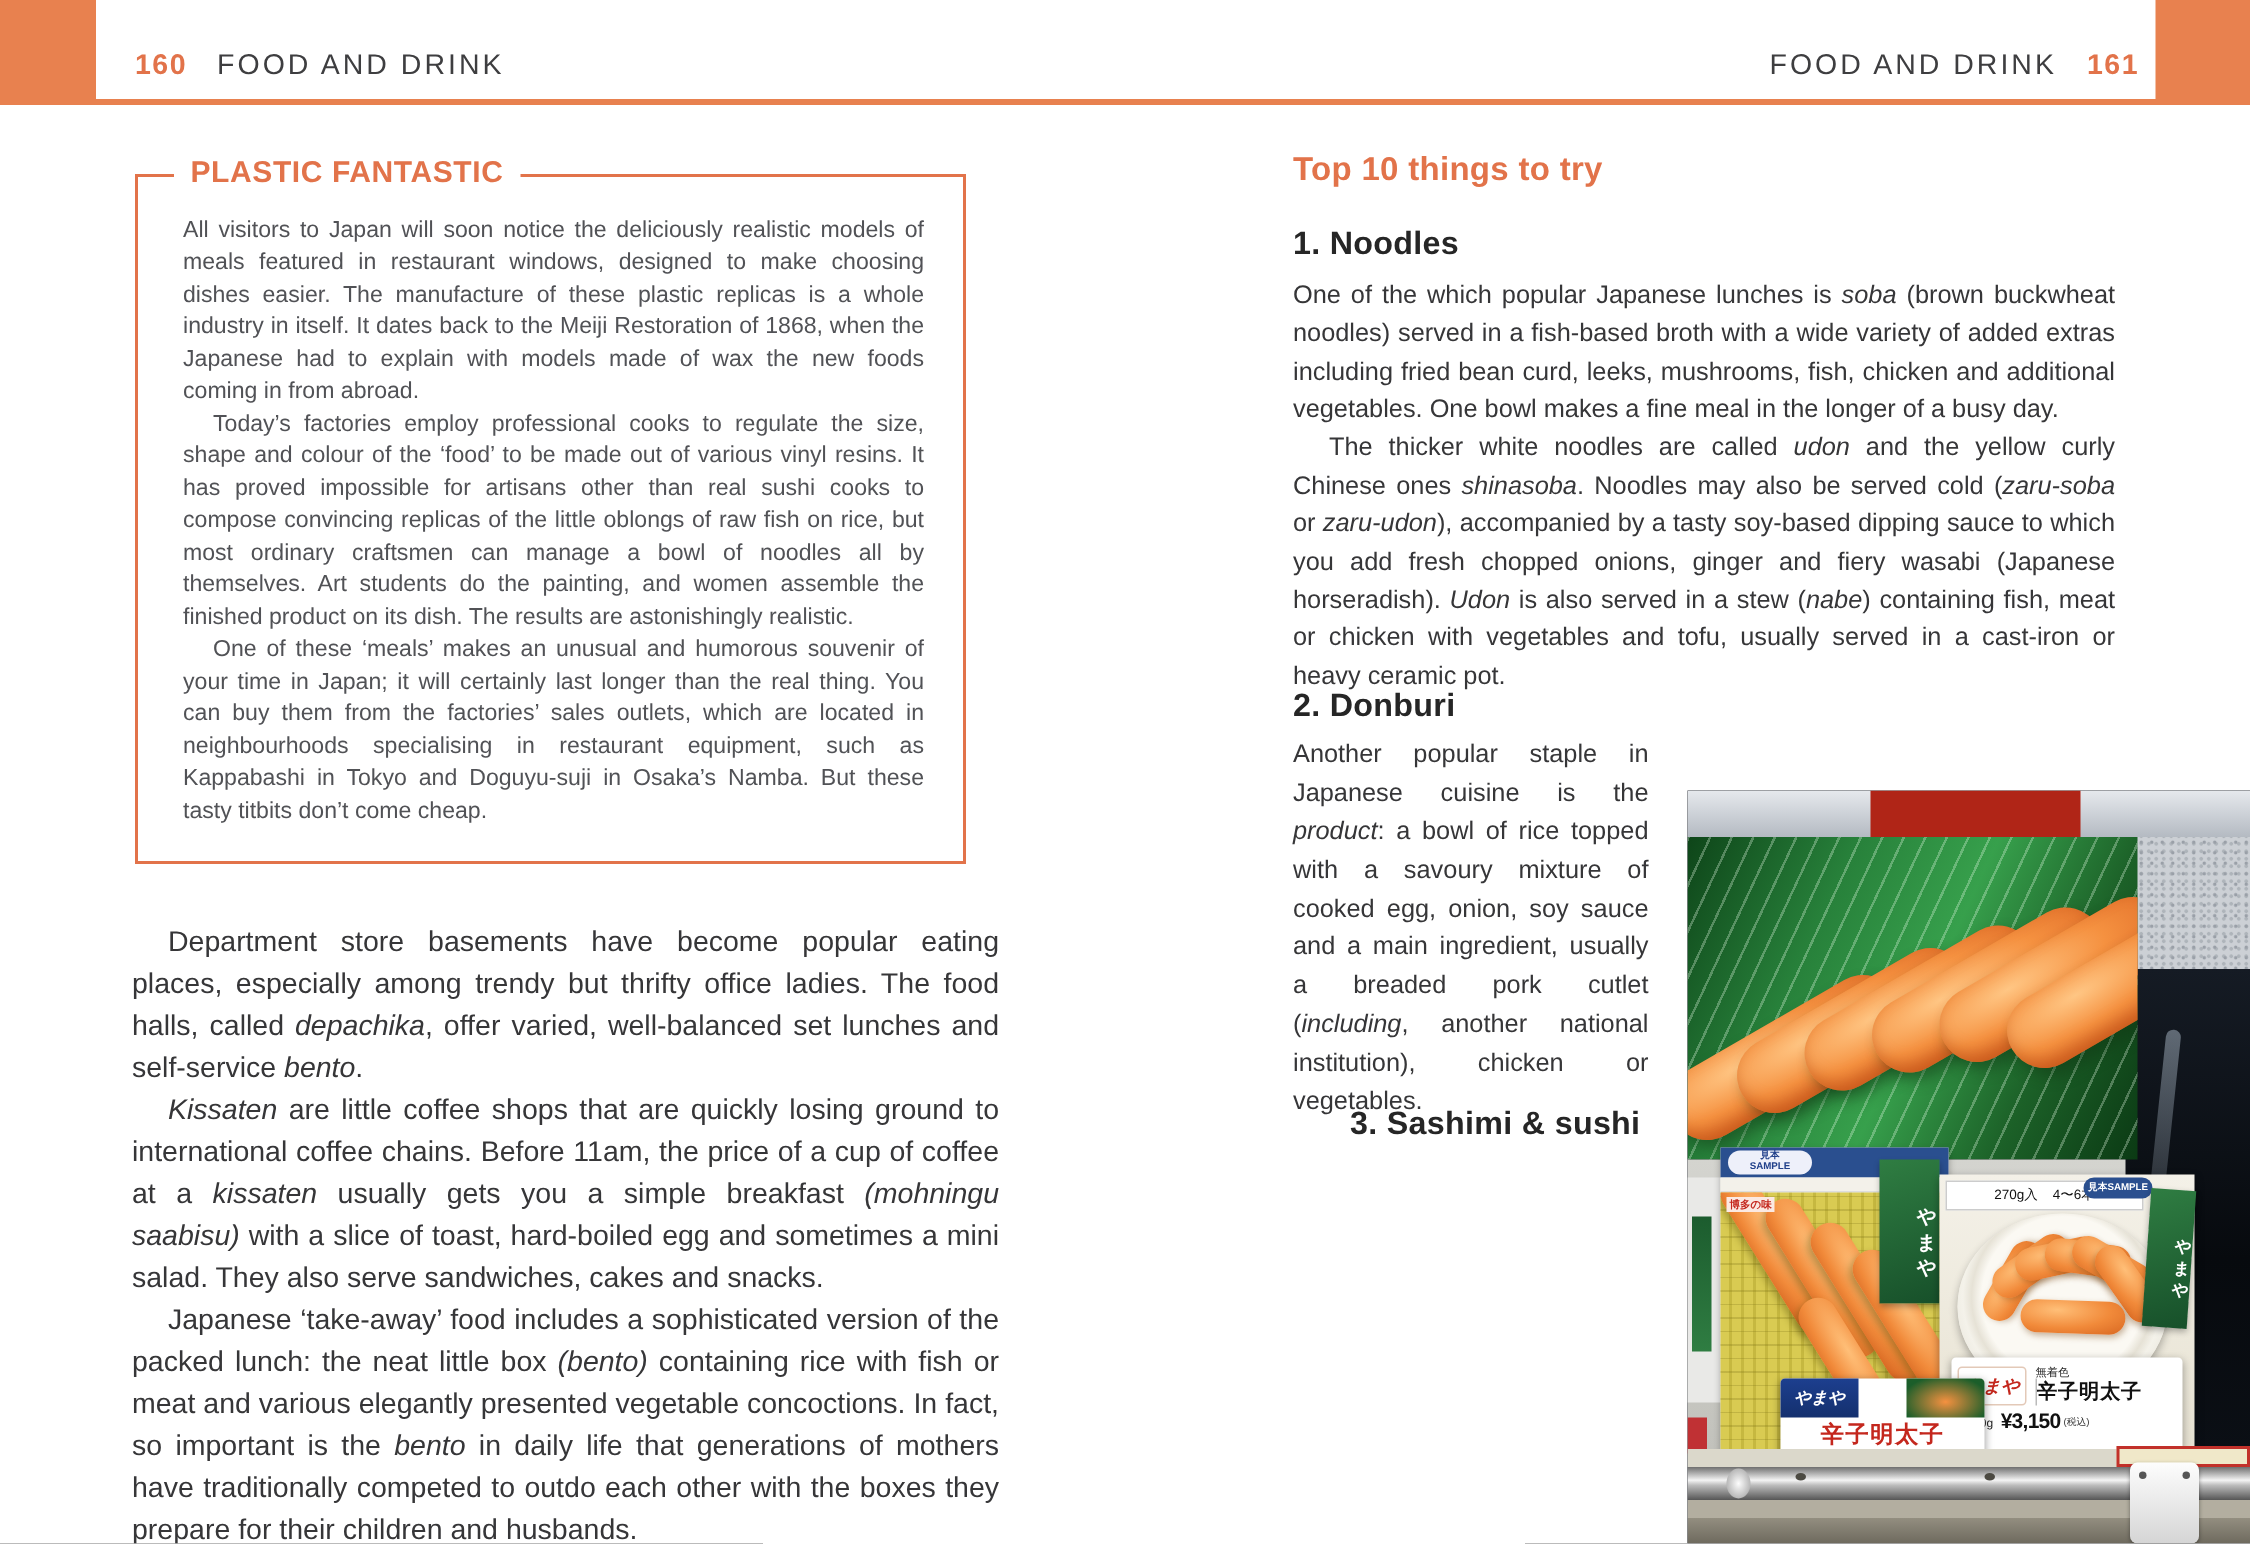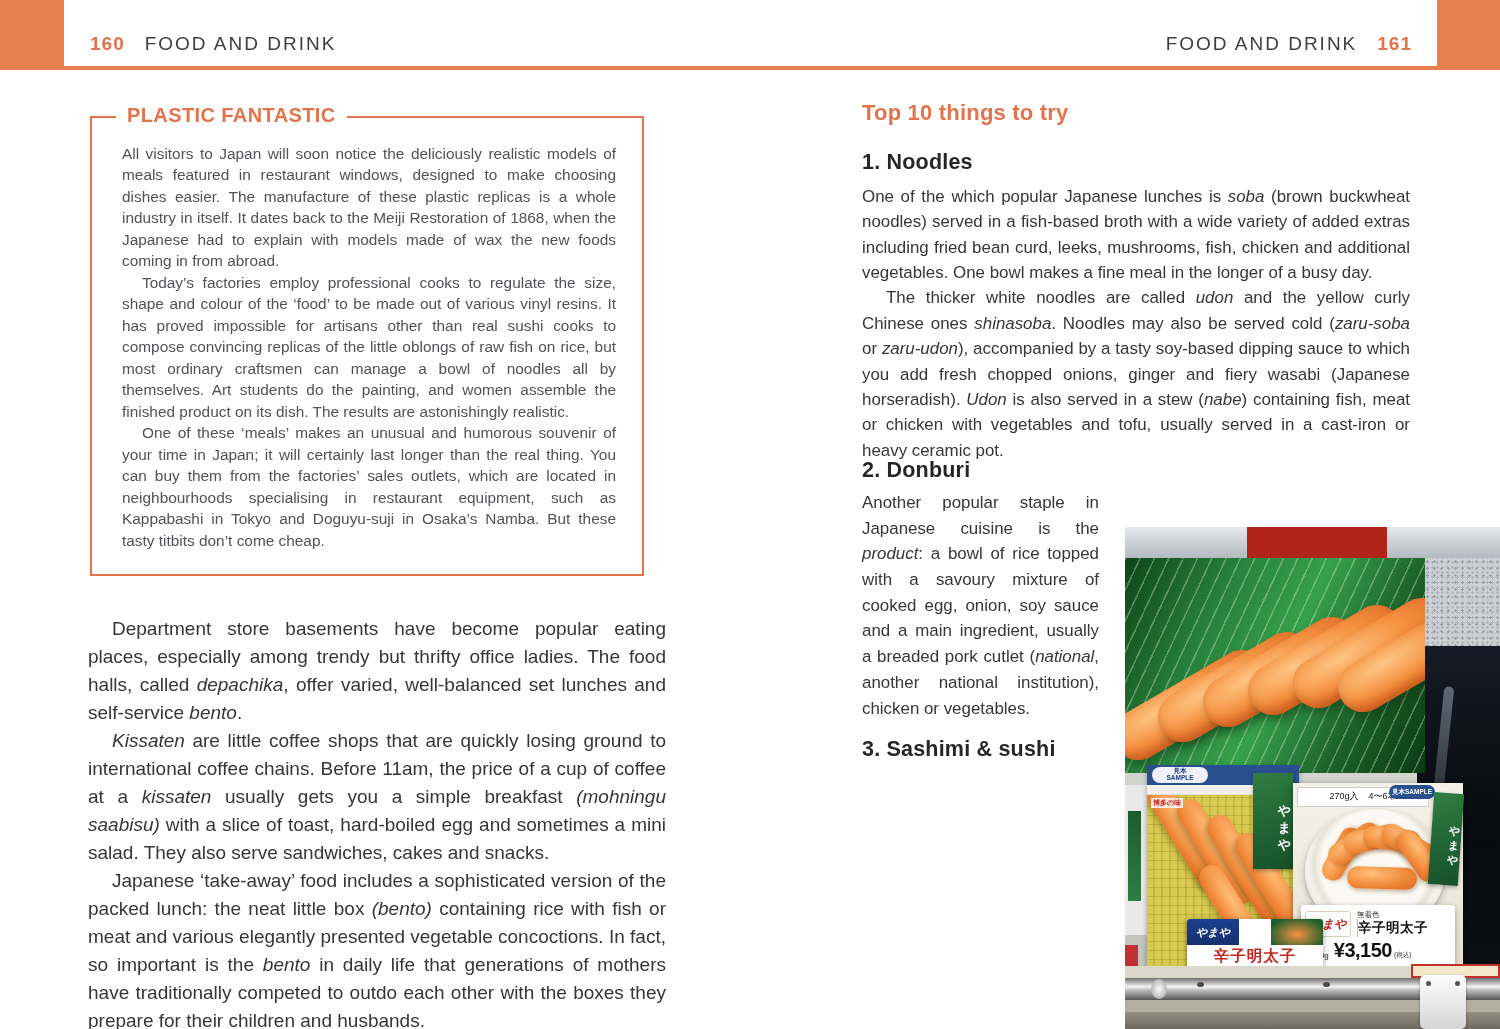--- a/index.html
+++ b/index.html
@@ -14,21 +14,21 @@
 
   
   .corner{position:absolute;top:0;height:66px;background:var(--accent-block);}
   #corner-left{left:0;width:64px;}
   #corner-right{right:0;width:63px;}
   #header-rule{position:absolute;left:0;top:66px;width:1500px;height:4px;background:var(--accent-block);}
   .hdr{position:absolute;top:33px;font-size:19px;letter-spacing:2px;color:#3e3e40;white-space:nowrap;}
   .hdr .pg{color:var(--accent);font-weight:700;letter-spacing:1px;}
   #hdr-left{left:90px;}
   #hdr-left .pg{margin-right:20px;}
-  #hdr-right{right:88px;text-align:left;}
+  #hdr-right{right:74px;text-align:left;}
   #hdr-right .pg{margin-left:20px;}
 
   
   #plastic-box{position:absolute;left:90px;top:116px;width:550px;height:456px;border:2px solid var(--accent);}
   #plastic-box .title{position:absolute;top:-14px;left:24px;background:#fff;padding:0 11px;
       color:var(--accent);font-weight:700;font-size:20px;letter-spacing:.4px;white-space:nowrap;}
   #plastic-box .inner{padding:25px 26px 0 30px;font-size:15.4px;line-height:1.395;color:var(--box-ink);text-align:justify;}
   .boxp{margin:0;}
   .boxp.ind{text-indent:20px;}
 
@@ -42,21 +42,21 @@
   .h2{position:absolute;font-size:21.5px;font-weight:700;color:#262626;letter-spacing:.2px;}
   #noodles-h{left:862px;top:150px;}
   #noodles-text{position:absolute;left:862px;top:184px;width:548px;font-size:16.9px;line-height:1.5;
       color:var(--ink);text-align:justify;}
   #noodles-text p{margin:0;}
   #noodles-text p.ind{text-indent:24px;}
   #donburi-h{left:862px;top:458px;}
   #donburi-text{position:absolute;left:862px;top:490px;width:237px;font-size:16.9px;line-height:1.52;
       color:var(--ink);text-align:justify;hyphens:auto;}
   #donburi-text p{margin:0;}
-  #sashimi-h{left:862px;top:737px;}
+  #sashimi-h{left:900px;top:737px;}
   #sashimi-text{position:absolute;left:862px;top:770px;width:237px;font-size:16.9px;line-height:1.52;
       color:var(--ink);text-align:justify;hyphens:auto;}
   #sashimi-text p{margin:0;}
   #caption{position:absolute;left:1158px;top:460px;width:252px;text-align:right;
       font-style:italic;font-weight:700;font-size:16.8px;line-height:1.33;color:#1e1e1e;}
 
   
   #photo{position:absolute;left:1125px;top:527px;width:375px;height:502px;background:#0d1118;overflow:hidden;}
   #ph-topband{position:absolute;left:0;top:0;width:375px;height:31px;background:linear-gradient(#e6e9ed,#b4bac2);}
   #ph-redblock{position:absolute;left:122px;top:0;width:140px;height:34px;background:#b02517;}
@@ -126,21 +126,21 @@
       background:radial-gradient(ellipse at 35% 30%,#ffbf78,#f18a3a 55%,#dd6e26 90%);box-shadow:1px 2px 4px rgba(120,70,20,.4);}
 
   #rprice{position:absolute;left:8px;top:122px;width:154px;height:62px;background:#fff;border-radius:3px;
       box-shadow:0 2px 6px rgba(0,0,0,.35);z-index:6;}
   #rprice .logo{position:absolute;left:4px;top:6px;width:44px;height:24px;color:#c4271d;font-size:12px;
       font-weight:700;font-style:italic;text-align:center;line-height:24px;border:1px solid #e3c9b8;border-radius:3px;}
   #rprice .grade{position:absolute;left:56px;top:5px;font-size:7.5px;color:#222;}
   #rprice .name{position:absolute;left:56px;top:14px;font-size:13.5px;font-weight:700;color:#111;letter-spacing:.5px;border-left:1px solid #bbb;padding-left:0;}
   #rprice .row{position:absolute;left:10px;top:34px;width:140px;display:flex;align-items:flex-end;}
   #rprice .sub{font-size:8px;color:#222;margin-bottom:2px;}
-  #rprice .yen{font-size:20px;font-weight:700;color:#111;margin-left:5px;letter-spacing:-0.5px;}
+  #rprice .yen{font-size:14px;font-weight:700;color:#111;margin-left:5px;letter-spacing:-0.5px;}
   #rprice .tax{font-size:6.5px;color:#333;margin-left:2px;margin-bottom:2px;}
 
   
   #shelf1{position:absolute;left:0;top:439px;width:375px;height:12px;background:#dbd8cb;z-index:7;}
   #shelf-label{position:absolute;left:286px;top:437px;width:89px;height:14px;background:#f0e8c9;border:2px solid #c2312a;box-sizing:border-box;z-index:8;}
   #tube{position:absolute;left:0;top:451px;width:375px;height:22px;z-index:7;
       background:linear-gradient(180deg,#6f6f6f,#f4f4f4 40%,#bdbdbd 55%,#565656);}
   #tube .cap{position:absolute;left:26px;top:1px;width:16px;height:20px;border-radius:50%;background:radial-gradient(#fdfdfd,#9a9a9a);}
   #shelf2{position:absolute;left:0;top:473px;width:375px;height:12px;background:#b3aea0;z-index:7;}
   #shelf3{position:absolute;left:0;top:485px;width:375px;height:17px;background:linear-gradient(#938e80,#6e6a5e);z-index:7;}
@@ -184,21 +184,21 @@
   <div id="top10">Top 10 things to try</div>
 
   <div id="noodles-h" class="h2">1. Noodles</div>
   <div id="noodles-text">
     <p><span>One of the which popular Japanese lunches is </span><em>soba</em><span> (brown buckwheat noodles) served in a fish-based broth with a wide variety of added extras including fried bean curd, leeks, mushrooms, fish, chicken and additional vegetables. One bowl makes a fine meal in the longer of a busy day.</span></p>
     <p class="ind"><span>The thicker white noodles are called </span><em>udon</em><span> and the yellow curly Chinese ones </span><em>shinasoba</em><span>. Noodles may also be served cold (</span><em>zaru-soba</em><span> or </span><em>zaru-udon</em><span>), accompanied by a tasty soy-based dipping sauce to which you add fresh chopped onions, ginger and fiery wasabi (Japanese horseradish). </span><em>Udon</em><span> is also served in a stew (</span><em>nabe</em><span>) containing fish, meat or chicken with vegetables and tofu, usually served in a cast-iron or heavy ceramic pot.</span></p>
   </div>
 
   <div id="donburi-h" class="h2">2. Donburi</div>
   <div id="donburi-text">
-    <p><span>Another popular staple in Japanese cuisine is the </span><em>product</em><span>: a bowl of rice topped with a savoury mixture of cooked egg, onion, soy sauce and a main ingredient, usually a breaded pork cutlet (</span><em>national</em><span>, another national institution), chicken or vegetables.</span></p>
+    <p><span>Another popular staple in Japanese cuisine is the </span><em>product</em><span>: a bowl of rice topped with a savoury mixture of cooked egg, onion, soy sauce and a main ingredient, usually a breaded pork cutlet (</span><em>including</em><span>, another national institution), chicken or vegetables.</span></p>
   </div>
 
   <div id="sashimi-h" class="h2">3. Sashimi &amp; sushi</div>
 
 
   <div id="photo">
     <div id="ph-topband"></div>
     <div id="ph-redblock"></div>
     <div id="ph-sparkle"></div>
     <div id="ph-dark">

